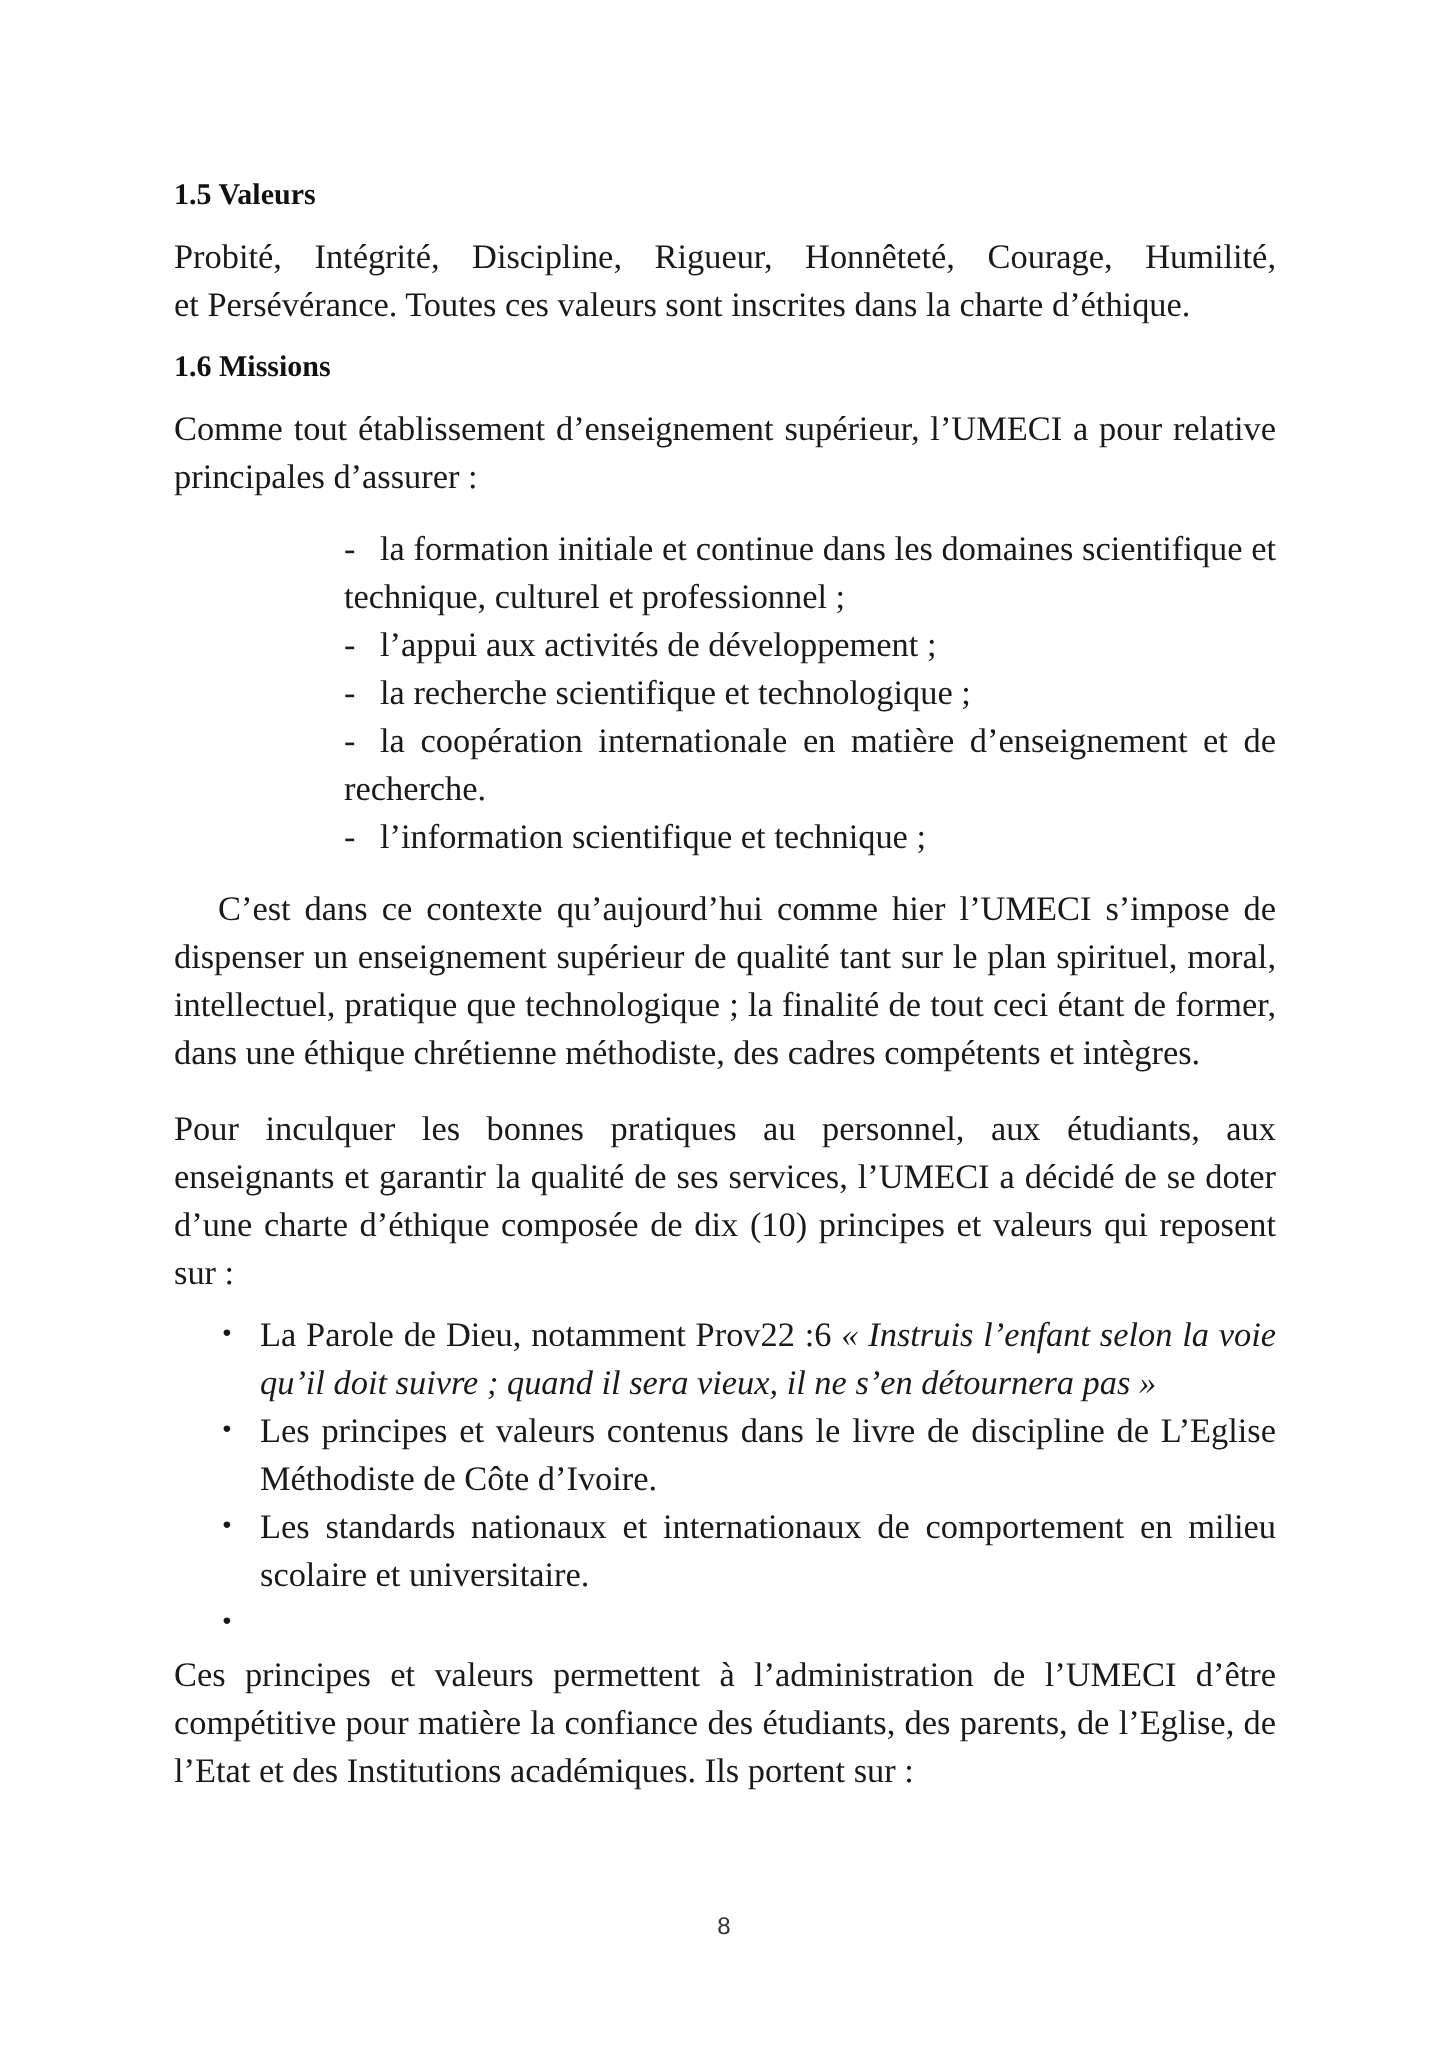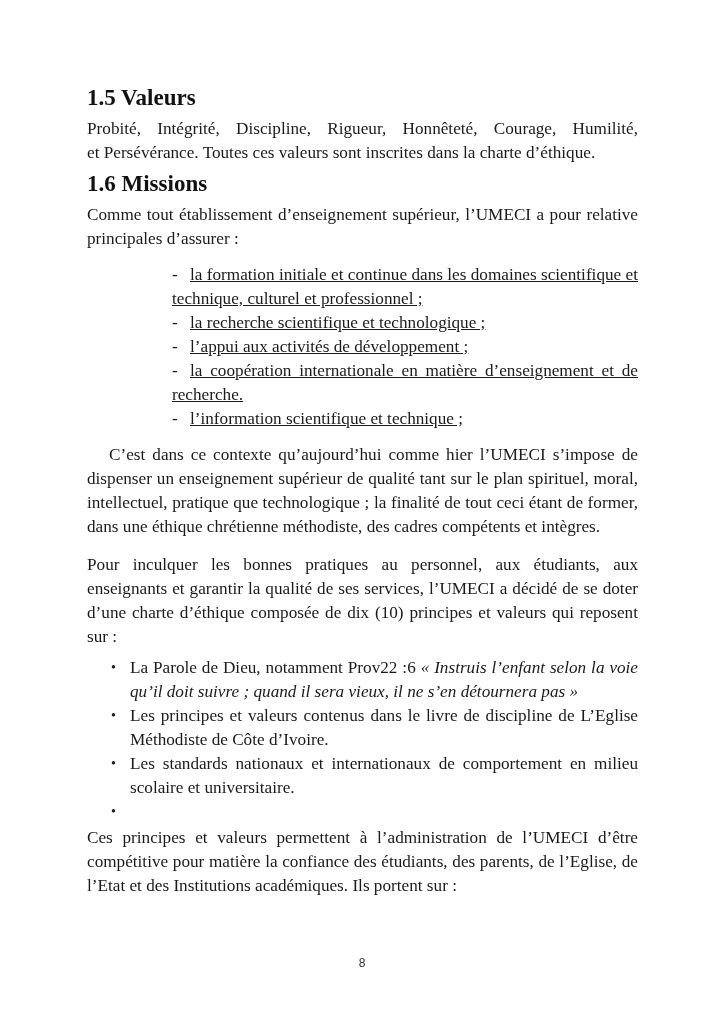--- a/index.html
+++ b/index.html
@@ -6,29 +6,29 @@
     body {
       width: 724px; height: 1024px; position: relative; overflow: hidden;
       font-family: "Liberation Serif", "DejaVu Serif", serif;
       color: #1a1a1a;
     }
     .page {
       position: absolute; left: 87px; top: 86px; width: 551px;
       font-size: 17.2px; line-height: 24px;
     }
     h2 {
-      font-size: 23px; font-weight: bold; margin: 0; line-height: 24px;
+      font-size: 15px; font-weight: bold; margin: 0; line-height: 24px;
       color: #111;
     }
     p { margin: 0; text-align: justify; }
     .gap-s { height: 7px; }
     .gap-m { height: 12px; }
     .justify-last { text-align-last: justify; }
     .indent { text-indent: 22px; }
-    .dash-list { list-style: none; margin: 0; padding: 0 0 0 85px; text-decoration: underline; }
+    .dash-list { list-style: none; margin: 0; padding: 0 0 0 85px; }
     .dash-list li { text-align: justify; }
     .dash-list .dash { display: inline-block; width: 18px; }
     .bullet-list { list-style: none; margin: 0; padding: 0 0 0 43px; }
     .bullet-list li { position: relative; text-align: justify; }
     .bullet-list li .bullet {
       position: absolute; left: -19px; top: 0; font-size: 14px;
     }
     .ital { font-style: italic; }
     .page-number {
       position: absolute; left: 0; width: 724px; top: 956px; text-align: center;
@@ -45,22 +45,22 @@
   <p class="justify-last">Probité, Intégrité, Discipline, Rigueur, Honnêteté, Courage, Humilité,</p>
   <p>et Persévérance. Toutes ces valeurs sont inscrites dans la charte d’éthique.</p>
   <div class="gap-s"></div>
 
   <h2>1.6 Missions</h2>
   <div class="gap-s"></div>
   <p>Comme tout établissement d’enseignement supérieur, l’UMECI a pour relative principales d’assurer :</p>
   <div class="gap-m"></div>
   <ul class="dash-list">
     <li><span class="dash">-</span><span>la formation initiale et continue dans les domaines scientifique et technique, culturel et professionnel ;</span></li>
+    <li><span class="dash">-</span><span>l’appui aux activités de développement ;</span></li>
     <li><span class="dash">-</span><span>la recherche scientifique et technologique ;</span></li>
-    <li><span class="dash">-</span><span>l’appui aux activités de développement ;</span></li>
     <li><span class="dash">-</span><span>la coopération internationale en matière d’enseignement et de recherche.</span></li>
     <li><span class="dash">-</span><span>l’information scientifique et technique ;</span></li>
   </ul>
   <div class="gap-m"></div>
   <p class="indent">C’est dans ce contexte qu’aujourd’hui comme hier l’UMECI s’impose de dispenser un enseignement supérieur de qualité tant sur le plan spirituel, moral, intellectuel, pratique que technologique ; la finalité de tout ceci étant de former, dans une éthique chrétienne méthodiste, des cadres compétents et intègres.</p>
   <div class="gap-s"></div>
 
   <div class="gap-s"></div>
   <p>Pour inculquer les bonnes pratiques au personnel, aux étudiants, aux enseignants et garantir la qualité de ses services, l’UMECI a décidé de se doter d’une charte d’éthique composée de dix (10) principes et valeurs qui reposent sur :</p>
   <div class="gap-s"></div>

